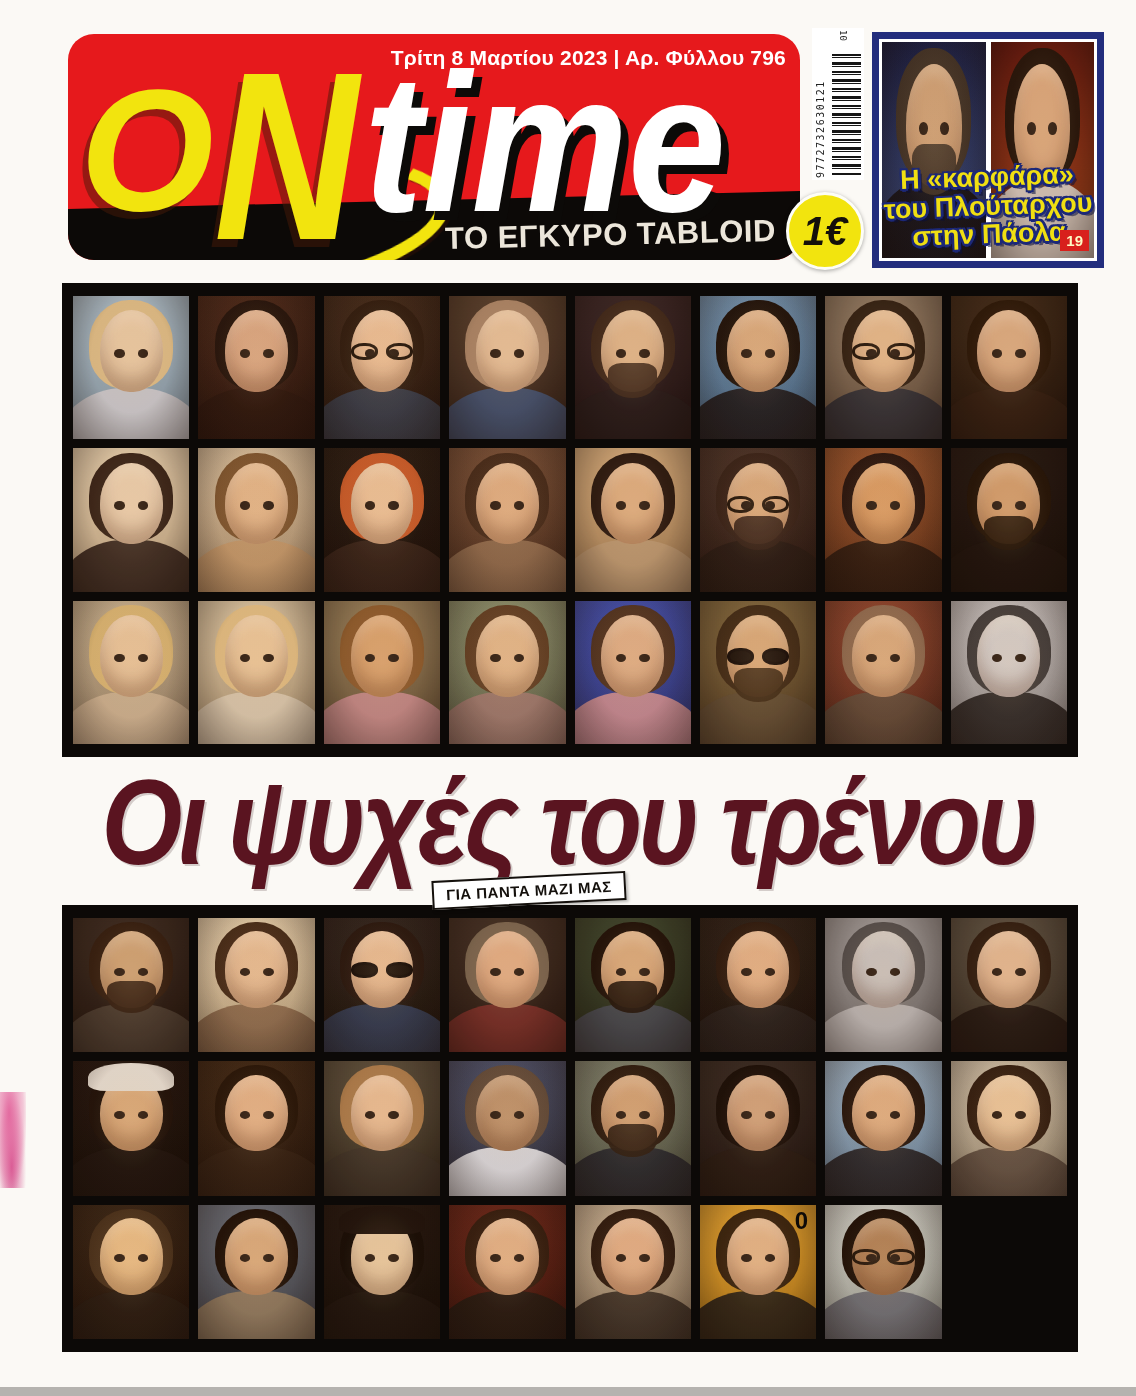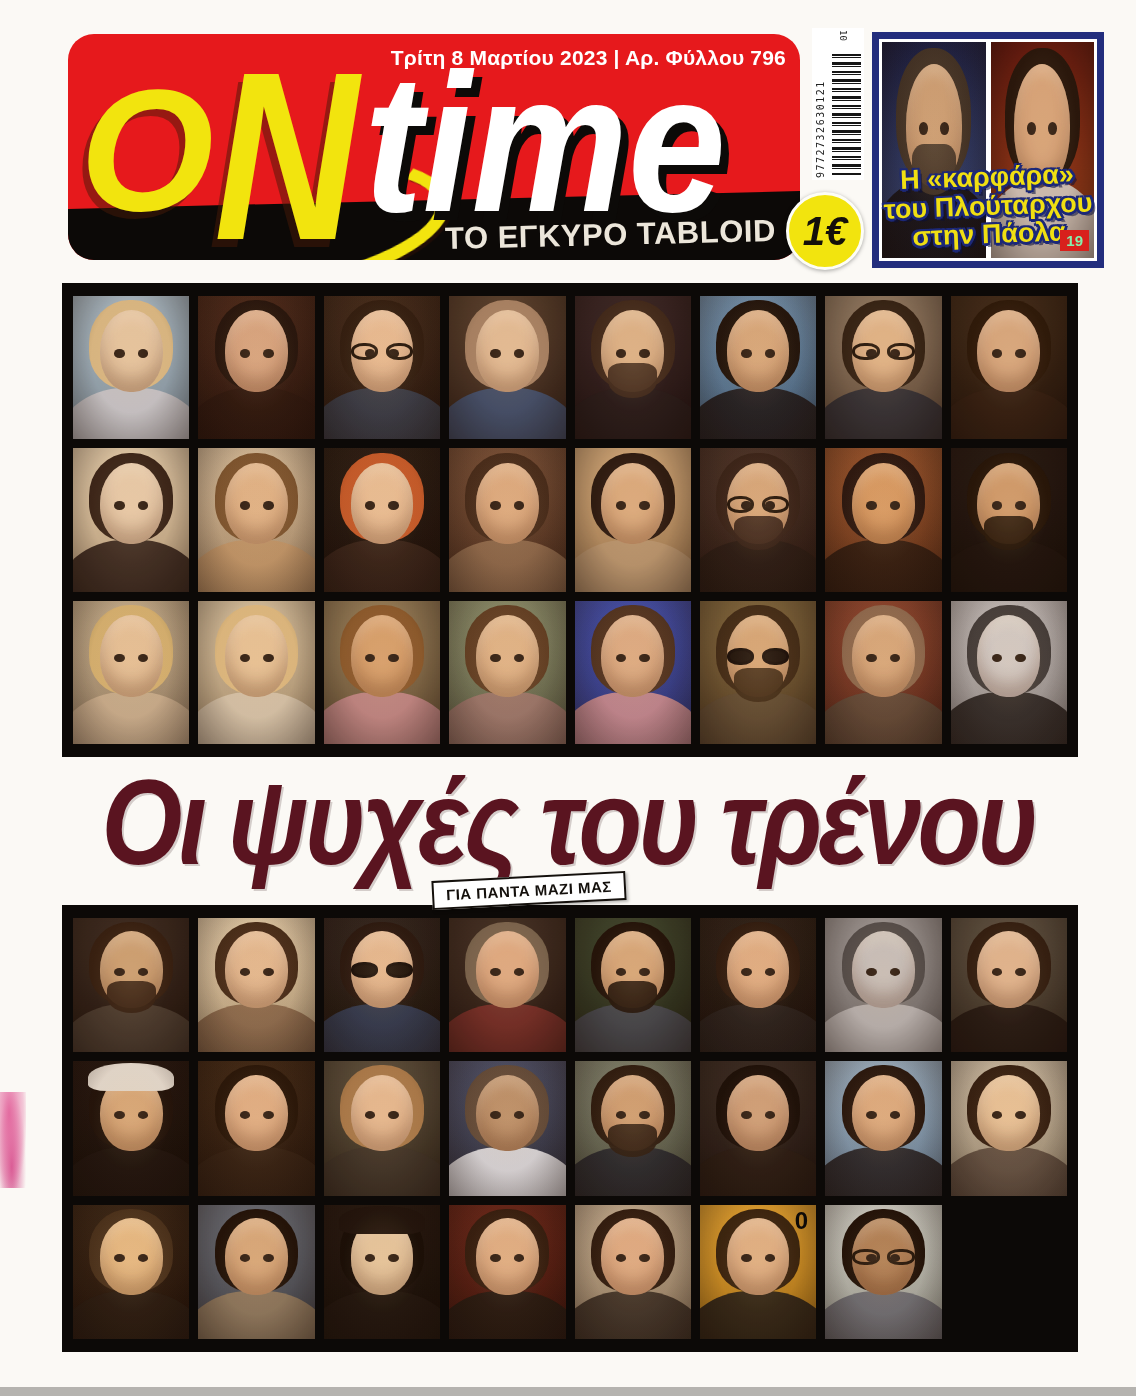--- a/index.html
+++ b/index.html
@@ -42,21 +42,21 @@
   .promo{position:absolute;left:872px;top:32px;width:232px;height:236px;border:7px solid #232e7d;
          background:#ffffff;box-sizing:border-box;}
   .promo-inner{position:absolute;inset:3px;display:flex;gap:5px;}
   .promo-slot{position:relative;flex:1;overflow:hidden;}
   .promo-slot .photo{position:absolute;inset:0;}
   .promo-title{position:absolute;left:-6px;right:-6px;bottom:12px;text-align:center;
                transform:rotate(-2deg);z-index:7;}
   .promo-title div{font-size:27px;font-weight:bold;color:#f0df12;line-height:1.06;
      text-shadow:-2px -2px 0 #1c2878,2px -2px 0 #1c2878,-2px 2px 0 #1c2878,2px 2px 0 #1c2878,
                  3px 0 0 #1c2878,0 3px 0 #1c2878,4px 4px 0 rgba(10,15,60,.55);}
-  .promo-badge{position:absolute;right:8px;bottom:10px;background:#d8201c;color:#86efac;font-size:15px;
+  .promo-badge{position:absolute;right:8px;bottom:10px;background:#d8201c;color:#fef9c3;font-size:15px;
                font-weight:bold;padding:2px 6px;z-index:8;}
   
   .headline{position:absolute;left:50px;top:762px;width:1036px;margin:0;text-align:center;
             font-size:104px;font-weight:bold;font-style:italic;letter-spacing:-4px;color:#5a1420;
             line-height:1;white-space:nowrap;transform:scaleY(1.16);transform-origin:top;
             text-shadow:2px 2px 0 rgba(40,5,10,.18);}
   .ribbon{position:absolute;left:432px;top:876px;background:#ffffff;border:2px solid #14100c;
           padding:4px 12px;font-size:15px;font-weight:bold;letter-spacing:.5px;color:#14100c;
           transform:rotate(-3deg);z-index:10;box-shadow:2px 2px 3px rgba(0,0,0,.25);}
   

